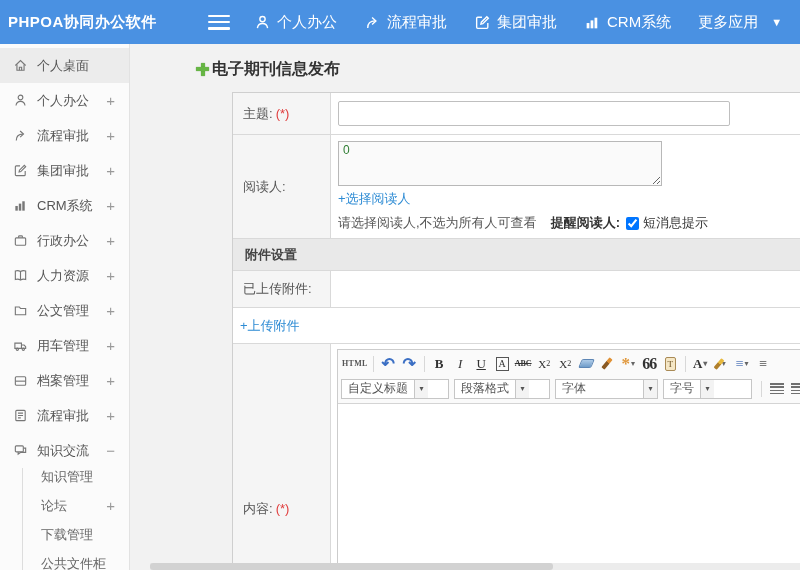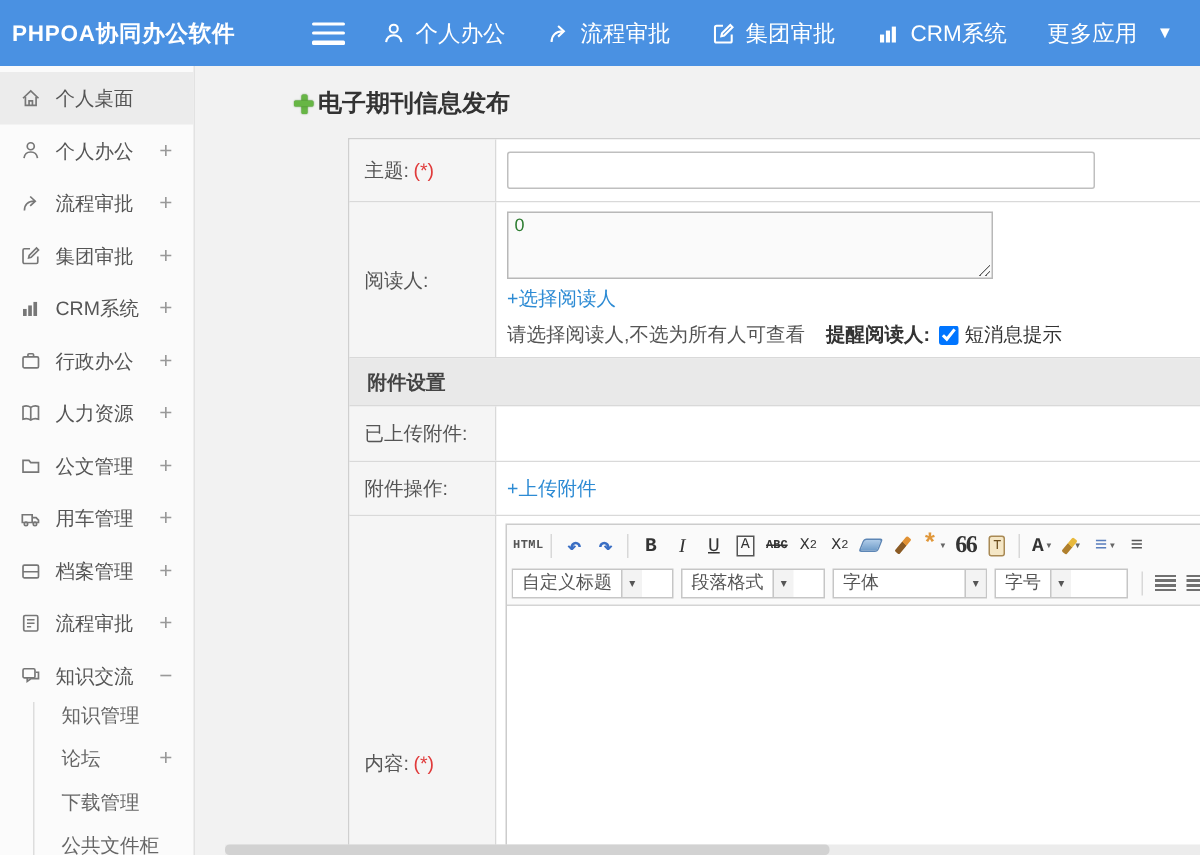--- a/index.html
+++ b/index.html
@@ -53,21 +53,21 @@
   .section-row { height:32px; background:#e9e9e9; display:flex; align-items:center; padding-left:12px; font-weight:bold; color:#444; border-bottom:1px solid #d9d9d9; }
   .r-uploaded { height:37px; }
   .r-action { height:36px; }
   .r-content { height:330px; }
   .r-content .cell-field { padding:5px 0 0 6px; justify-content:flex-start; }
 
   
   .editor { border:1px solid #ccc; width:640px; display:flex; flex-direction:column; height:100%; background:#fff; }
   .toolbar { background:#fafafa; border-bottom:1px solid #d4d4d4; padding:1px 3px 2px 3px; }
   .tb-row { display:flex; align-items:center; height:25px; white-space:nowrap; overflow:hidden; }
-  .tbtn { min-width:21px; height:21px; display:inline-flex; align-items:center; justify-content:center; border:none; background:transparent; border-radius:2px; font-size:13px; color:#333; cursor:pointer; padding:0 1px; font-family:Liberation Mono, monospace; }
+  .tbtn { min-width:21px; height:21px; display:inline-flex; align-items:center; justify-content:center; border:none; background:transparent; border-radius:2px; font-size:13px; color:#333; cursor:pointer; padding:0 1px; font-family:Liberation Serif, serif; }
   .sep { width:1px; height:16px; background:#d8d8d8; margin:0 4px; flex:none; }
   .b-html { font-size:8px; font-weight:bold; color:#555; letter-spacing:.3px; }
   .b-undo,.b-redo { color:#3b6fc4; font-size:16px; font-weight:bold; }
   .b-bold { font-weight:bold; }
   .b-italic { font-style:italic; font-family:"Liberation Serif",serif; }
   .b-under { text-decoration:underline; }
   .b-fontborder span { border:1px solid #555; font-size:10px; padding:0 2px; line-height:12px; }
   .b-strike { font-size:8px; font-weight:bold; text-decoration:line-through; }
   .b-supsub { font-size:11px; }
   .b-supsub sup,.b-supsub sub { font-size:8px; }
@@ -312,23 +312,20 @@
       <div class="row r-uploaded">
         <div class="cell-label">
           <span>已上传附件:</span>
         </div>
         <div class="cell-field">
           <span></span>
         </div>
       </div>
 
       <div class="row r-action">
-        <div class="cell-label">
-          <span>附件操作:</span>
-        </div>
         <div class="cell-field">
           <a class="link">+上传附件</a>
         </div>
       </div>
 
       <div class="row r-content">
         <div class="cell-label">
           <span>内容:</span>
           <span class="req">(*)</span>
         </div>

